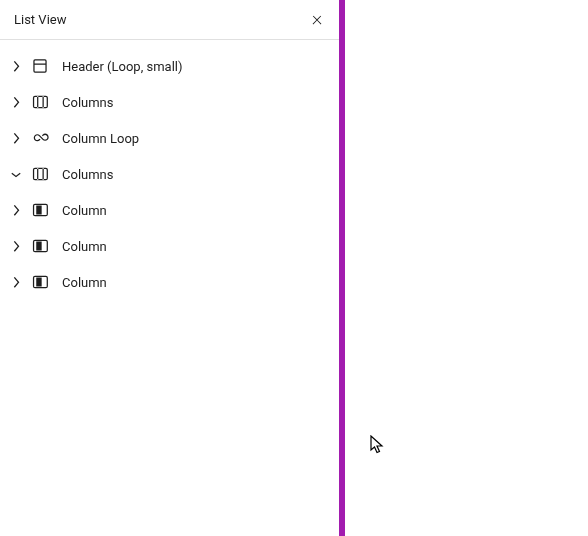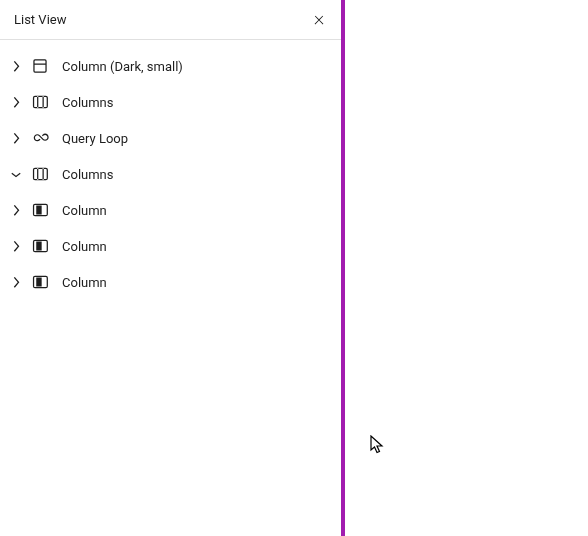--- a/index.html
+++ b/index.html
@@ -8,21 +8,21 @@
       font-size: 13px;
       color: #1e1e1e;
       background: #fff;
       width: 588px;
       height: 536px;
       position: relative;
     }
     .panel {
       width: 345px;
       height: 536px;
-      border-right: 4px solid #a21caf;
+      border-right: 6px solid #a21caf;
       background: #fff;
     }
     .panel-header {
       display: flex;
       align-items: center;
       justify-content: space-between;
       padding: 8px 9px 8px 14px;
       height: 40px;
       border-bottom: 1px solid #e0e0e0;
     }
@@ -102,21 +102,21 @@
             <svg width="20" height="20" viewBox="0 0 24 24">
               <path d="M10.6 6L9.4 7l4.6 5.4-4.6 5.4 1.2 1 5.4-6.4z" fill="#1e1e1e"></path>
             </svg>
           </span>
       </span>
       <span class="block-icon">
         <svg width="20" height="20" viewBox="0 0 24 24">
             <path fill-rule="evenodd" d="M18 5.5h-12A.5.5 0 0 0 5.5 6v3h13V6a.5.5 0 0 0-.5-.5zM5.5 18v-7.5h13V18a.5.5 0 0 1-.5.5h-12a.5.5 0 0 1-.5-.5zM4 6a2 2 0 0 1 2-2h12a2 2 0 0 1 2 2v12a2 2 0 0 1-2 2h-12a2 2 0 0 1-2-2z" fill="#1e1e1e"></path>
           </svg>
       </span>
-      <span class="block-label">Column (Dark, small)</span>
+      <span class="block-label">Header (Loop, small)</span>
     </div>
 
     <div class="tree-row">
       <span class="toggle">
         <span>
             <svg width="20" height="20" viewBox="0 0 24 24">
               <path d="M10.6 6L9.4 7l4.6 5.4-4.6 5.4 1.2 1 5.4-6.4z" fill="#1e1e1e"></path>
             </svg>
           </span>
       </span>
@@ -134,21 +134,21 @@
             <svg width="20" height="20" viewBox="0 0 24 24">
               <path d="M10.6 6L9.4 7l4.6 5.4-4.6 5.4 1.2 1 5.4-6.4z" fill="#1e1e1e"></path>
             </svg>
           </span>
       </span>
       <span class="block-icon">
         <svg width="20" height="20" viewBox="0 0 24 24">
             <path d="M18.1 15.3c-1.1 0-2.2-.5-3-1.3l-4.4-4.4c-.5-.5-1.2-.8-1.9-.8-1.5 0-2.8 1.2-2.8 2.8s1.2 2.8 2.8 2.8c.7 0 1.4-.3 1.9-.8l.8-.8 1.1 1.1-.8.8c-.8.8-1.9 1.3-3 1.3-2.4 0-4.3-1.9-4.3-4.3S6.5 7.4 8.8 7.4c1.2 0 2.2.5 3 1.3l4.4 4.4c.5.5 1.2.8 1.9.8 1.5 0 2.8-1.2 2.8-2.8s-1.2-2.8-2.8-2.8c-.7 0-1.4.3-1.9.8l-.8.8-1.1-1.1.8-.8c.8-.8 1.9-1.3 3-1.3 2.4 0 4.3 1.9 4.3 4.3s-1.9 4.3-4.3 4.3z" fill="#1e1e1e"></path>
           </svg>
       </span>
-      <span class="block-label">Query Loop</span>
+      <span class="block-label">Column Loop</span>
     </div>
 
     <div class="tree-row">
       <span class="toggle">
         <span>
             <svg width="20" height="20" viewBox="0 0 24 24">
               <path d="M17.5 11.6L12 16l-5.5-4.4.9-1.2 4.6 3.6 4.6-3.6z" fill="#1e1e1e"></path>
             </svg>
           </span>
       </span>

